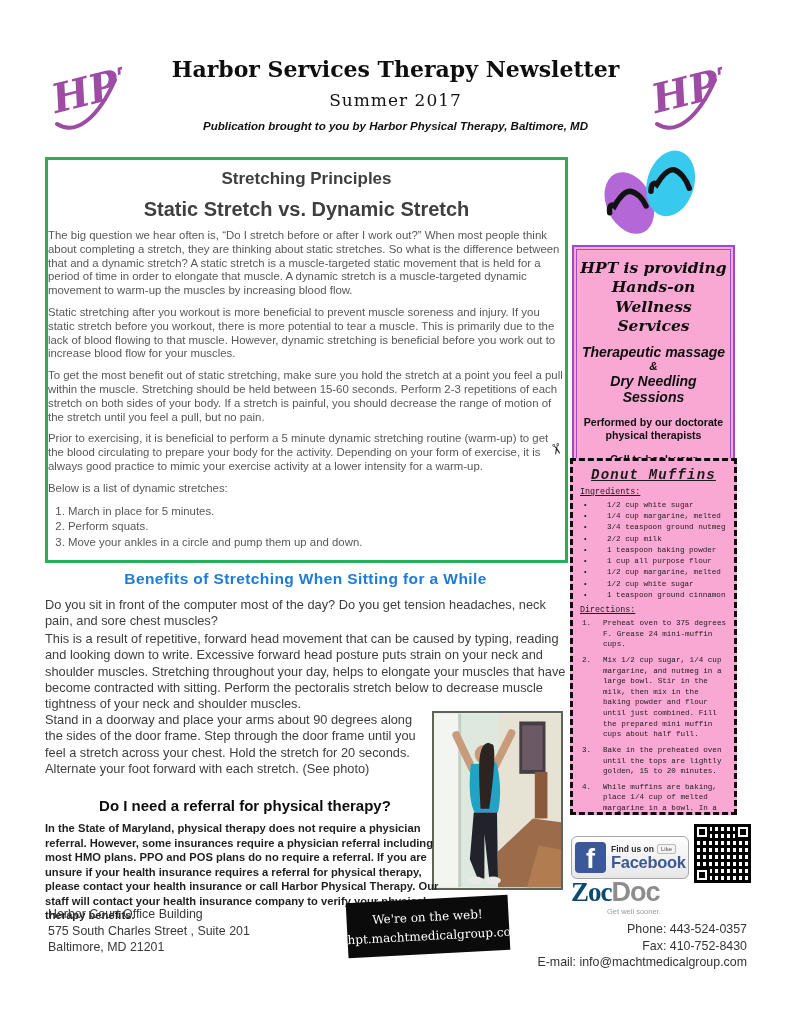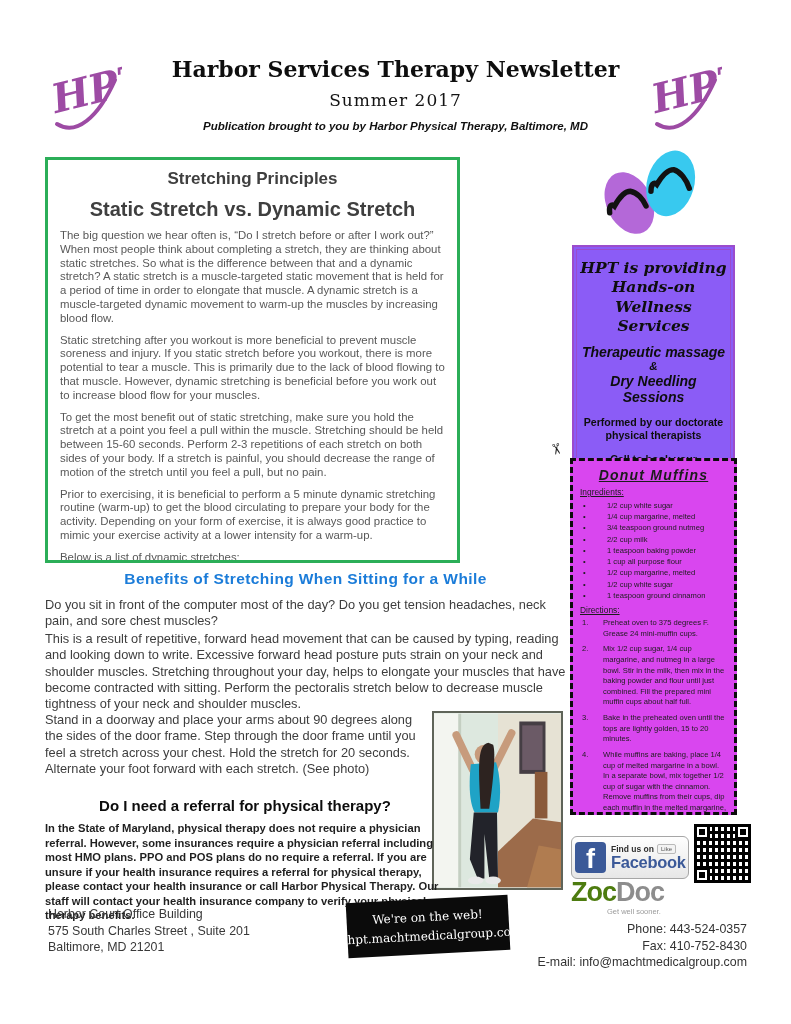--- a/index.html
+++ b/index.html
@@ -11,22 +11,22 @@
   .hdr-title{left:0;right:0;top:56px;text-align:center;font-family:"DejaVu Serif",serif;
              font-weight:700;font-size:22px;color:#0e0e0e;}
   .hdr-issue{left:0;right:0;top:90px;text-align:center;font-family:"DejaVu Serif",serif;
              font-size:17px;color:#141414;letter-spacing:1px;}
   .hdr-tag{left:0;right:0;top:120px;text-align:center;font-size:11.5px;font-weight:700;
            font-style:italic;color:#101010;}
   .logo{width:72px;height:82px;}
   .logo-l{left:50px;top:56px;} .logo-r{left:650px;top:56px;}
 
   
-  .sbox{left:45px;top:157px;width:415px;height:406px;border:3px solid #2bae58;
-        box-sizing:border-box;padding:4px 12px 0;overflow:hidden;background:#fff;}
+  .sbox{left:45px;top:157px;width:523px;height:406px;border:3px solid #2bae58;
+        box-sizing:border-box;padding:4px 0 0;overflow:hidden;background:#fff;}
   .sbox-h1{text-align:center;font-size:17px;font-weight:700;color:#3f3f3f;margin:5px 0 0;}
   .sbox-h2{text-align:center;font-size:20px;font-weight:700;color:#3f3f3f;margin:9px 0 4px;}
   .sbox p{font-size:11.4px;line-height:1.21;color:#585858;margin:8px 0;}
   .dyn-list{margin:2px 0 0;padding-left:20px;font-size:11.4px;line-height:1.3;color:#585858;}
   .dyn-list li{margin:0 0 1px;}
 
   
   .sit-head{left:45px;top:570px;width:521px;text-align:center;font-size:15.5px;font-weight:700;
             color:#1b7cd9;letter-spacing:.4px;}
   .sit-p{font-size:12.8px;line-height:1.27;color:#3d3d3d;}
@@ -46,32 +46,32 @@
   
   .addr{left:48px;top:906px;font-size:12.4px;line-height:1.33;color:#383838;}
   .webbanner{left:347px;top:899px;width:162px;height:55px;background:#0b0b0b;color:#fff;
              transform:rotate(-3deg);display:flex;flex-direction:column;justify-content:center;
              text-align:center;font-family:"DejaVu Serif",serif;font-size:12px;line-height:1.55;}
 
   
   .flipflops{left:590px;top:146px;width:118px;height:98px;}
 
   .wellness{left:572px;top:245px;width:163px;box-sizing:border-box;border:2px solid #9b4ccc;
-            padding:2px;background:#8b5cf6;}
+            padding:2px;background:#f9a8d4;}
   .wellness-in{border:1px solid #9b4ccc;padding:8px 2px 10px;text-align:center;color:#0e0e0e;}
   .w-title{font-family:"DejaVu Serif",serif;font-style:italic;font-weight:700;font-size:15.5px;line-height:1.25;}
   .w-serv{font-size:14px;font-weight:700;font-style:italic;line-height:1.18;margin-top:8px;}
   .w-amp{font-size:11.5px;font-weight:700;font-style:italic;line-height:1.1;}
   .w-note{font-size:10.6px;font-weight:700;line-height:1.22;margin-top:10px;}
   .w-call{font-size:10.6px;font-weight:700;line-height:1.25;margin-top:11px;}
 
   .scissors{left:550px;top:440px;font-size:15px;color:#1c1c1c;transform:rotate(78deg);}
 
   .recipe{left:570px;top:458px;width:167px;height:357px;box-sizing:border-box;border:3px dashed #0c0c0c;
-          padding:4px 7px 0;background:#d946ef;font-family:Liberation Sans, sans-serif;color:#1c1c1c;overflow:hidden;}
+          padding:4px 7px 0;background:#f9a8d4;font-family:Liberation Mono, monospace;color:#1c1c1c;overflow:hidden;}
   .r-title{text-align:center;font-size:14px;font-weight:700;font-style:italic;letter-spacing:1.2px;
            text-decoration:underline;margin:2px 0 4px;}
   .r-label{font-size:8.4px;text-decoration:underline;margin:4px 0 3px;}
   .ing{margin:0;padding:0;list-style:none;font-size:7.6px;line-height:1.48;}
   .ing li{display:flex;}
   .ing li::before{content:"\2022";flex:0 0 24px;padding-left:3px;}
   .dir-row{display:flex;font-size:7.6px;line-height:1.4;margin:0 0 5px;}
   .dir-num{flex:0 0 21px;padding-left:2px;}
   .dir-text{flex:1;}
 
@@ -89,21 +89,21 @@
 
   .qr{left:694px;top:824px;width:57px;height:59px;background:
         repeating-linear-gradient(90deg,#000 0 3px,transparent 3px 6px),
         repeating-linear-gradient(0deg,#000 0 3px,#fff 3px 7px);}
   .finder{position:absolute;width:16px;height:16px;background:#fff;border:3px solid #000;box-sizing:border-box;}
   .finder::after{content:"";position:absolute;inset:2px;background:#000;}
   .f-tl{left:0;top:0;} .f-tr{right:0;top:0;} .f-bl{left:0;bottom:0;}
 
   .zocdoc{left:571px;top:879px;width:170px;}
   .zd-word{font-size:27px;font-weight:700;letter-spacing:-1px;line-height:1;}
-  .zd-1{color:#4d7c0f;} .zd-2{color:#8d8d8d;}
+  .zd-1{color:#0c4a6e;font-family:Liberation Serif, serif;} .zd-2{color:#8d8d8d;}
   .zd-tag{font-size:7.5px;color:#9b9b9b;margin:1px 0 0 36px;}
 
   .contact{right:44px;top:921px;width:280px;text-align:right;font-size:12.4px;line-height:1.34;color:#333;}
 </style>
 </head>
 <body>
 
 <div id="page">
 
   <div class="abs logo logo-l">

